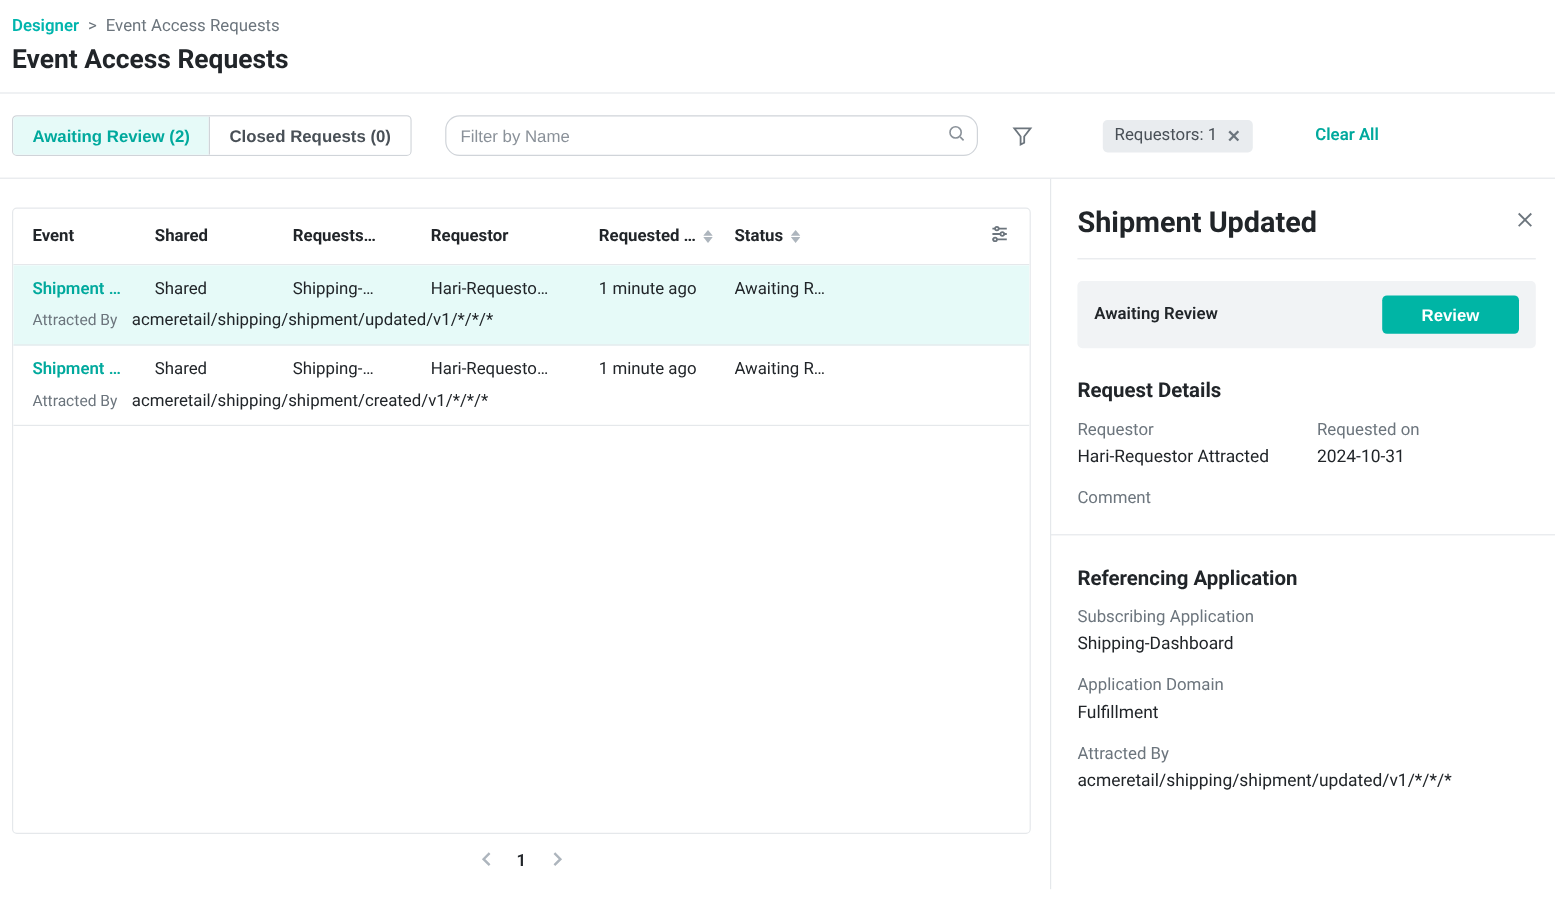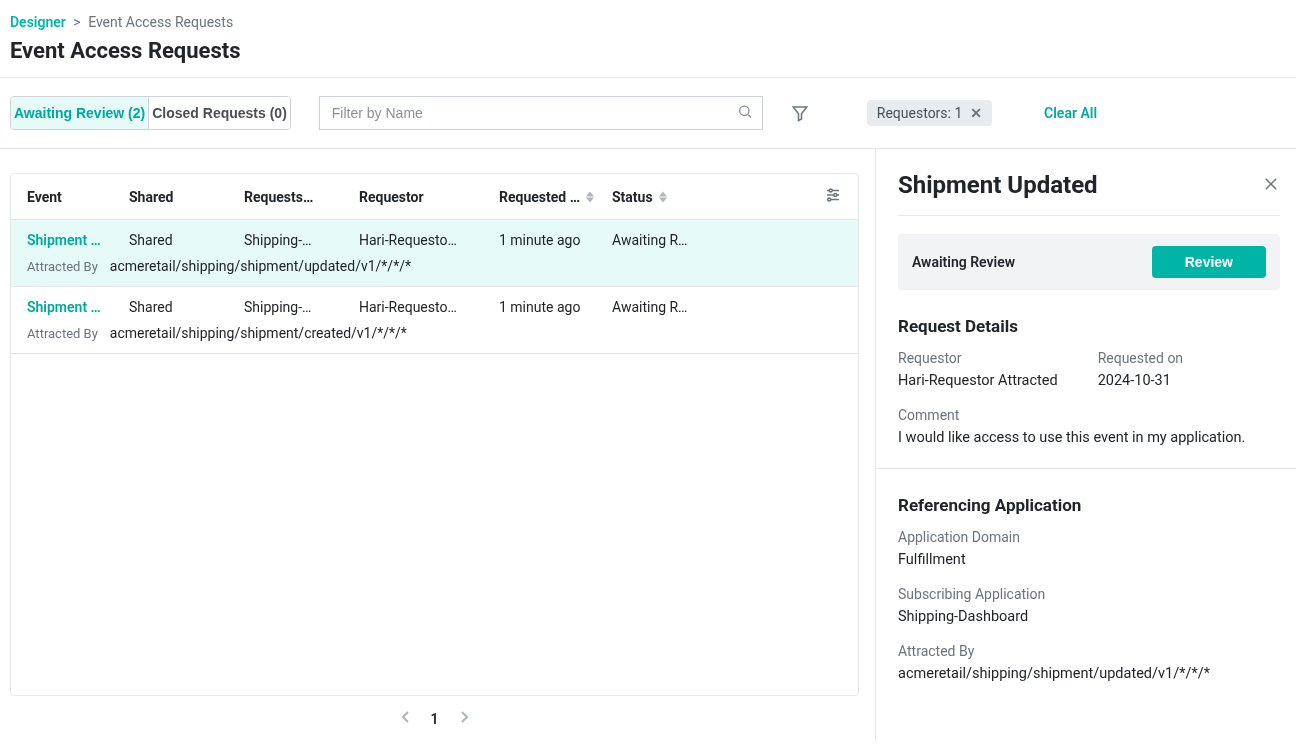--- a/index.html
+++ b/index.html
@@ -44,21 +44,21 @@
     gap: 28px;
     border-bottom: 1px solid #e5e8eb;
   }
   .tabs {
     display: inline-flex;
     border: 1px solid #d0d4d9;
     border-radius: 4px;
     overflow: hidden;
   }
   .tab {
-    padding: 8px 3px;
+    padding: 8px 16px;
     font-size: 14px;
     font-weight: 600;
     cursor: pointer;
     background: #fff;
     color: #495057;
     border: none;
   }
   .tab.active {
     background: #e6faf8;
     color: #00a99d;
@@ -67,21 +67,21 @@
     border-left: 1px solid #d0d4d9;
   }
   .search-wrap {
     position: relative;
     width: 444px;
   }
   .search-input {
     width: 100%;
     height: 34px;
     border: 1px solid #d0d4d9;
-    border-radius: 0;
+    border-radius: 12px;
     padding: 0 36px 0 12px;
     font-size: 14px;
     color: #495057;
   }
   .search-input::placeholder { color: #8a9199; }
   .search-icon {
     position: absolute;
     right: 10px; top: 50%;
     transform: translateY(-50%);
     color: #8a9199;
@@ -432,35 +432,34 @@
         <span class="detail-value">Hari-Requestor Attracted</span>
       </div>
       <div class="detail-block">
         <span class="detail-label">Requested on</span>
         <span class="detail-value">2024-10-31</span>
       </div>
     </div>
 
     <div class="detail-block" style="margin-bottom:6px;">
       <span class="detail-label">Comment</span>
-      <span class="detail-value">I would like access to use this event in my application.</span>
     </div>
 
     <div class="panel-divider"></div>
 
     <div class="section-title">Referencing Application</div>
+
+    <div class="detail-block" style="margin-bottom:18px;">
+      <span class="detail-label">Subscribing Application</span>
+      <span class="detail-value">Shipping-Dashboard</span>
+    </div>
 
     <div class="detail-block" style="margin-bottom:18px;">
       <span class="detail-label">Application Domain</span>
       <span class="detail-value">Fulfillment</span>
     </div>
 
     <div class="detail-block" style="margin-bottom:18px;">
-      <span class="detail-label">Subscribing Application</span>
-      <span class="detail-value">Shipping-Dashboard</span>
-    </div>
-
-    <div class="detail-block" style="margin-bottom:18px;">
       <span class="detail-label">Attracted By</span>
       <span class="detail-value">acmeretail/shipping/shipment/updated/v1/*/*/*</span>
     </div>
   </div>
 </div>
 
 </body></html>

